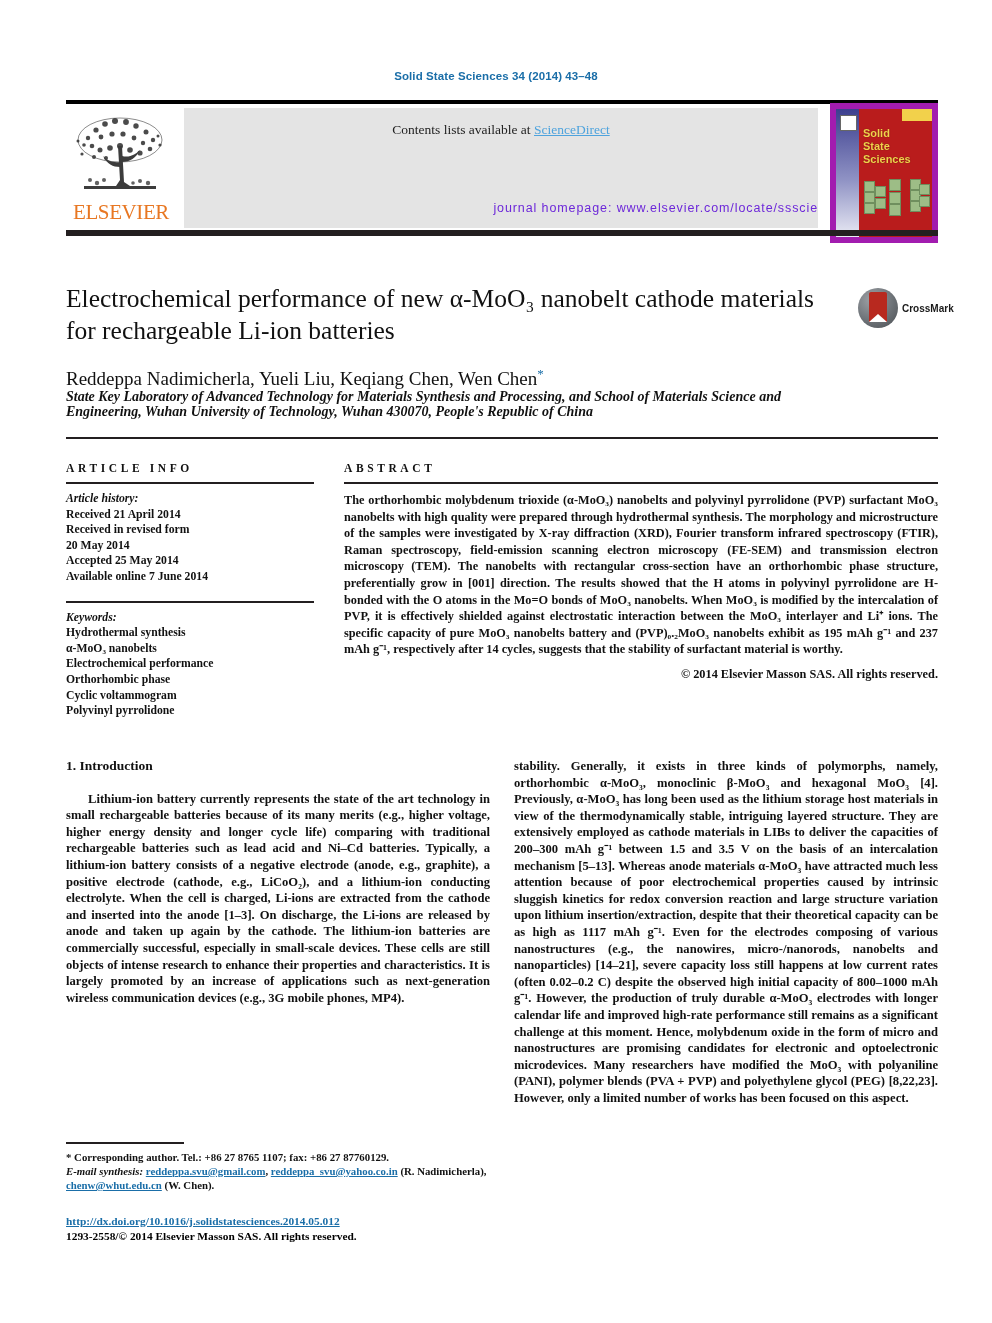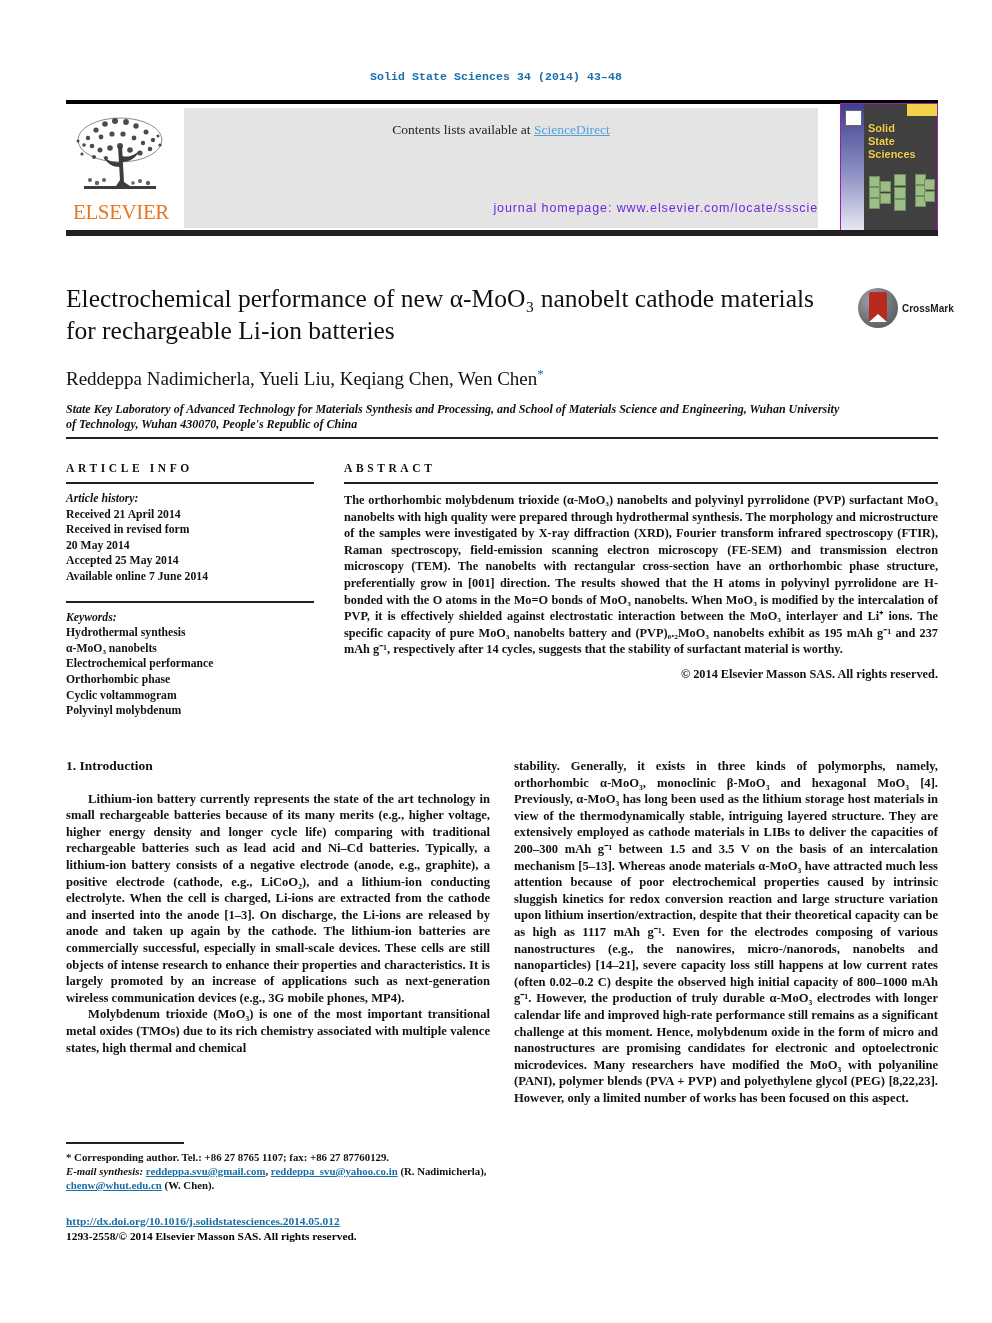--- a/index.html
+++ b/index.html
@@ -20,21 +20,21 @@
     left: 0; top: 0;
     width: 992px;
     height: 1323px;
   }
 
   
   .running-head {
     position: absolute;
     top: 70px; left: 0; right: 0;
     text-align: center;
-    font-family: Liberation Mono, monospace;
+    font-family: Liberation Sans, sans-serif;
     font-weight: bold;
     font-size: 11.5px;
     color: #1a6ea8;
     letter-spacing: 0.1px;
   }
 
   
   .masthead {
     position: absolute;
     left: 66px; top: 100px;
@@ -107,22 +107,22 @@
     font-family: "Liberation Sans", sans-serif;
     font-size: 12.5px;
     color: #6d28d9;
     letter-spacing: 0.9px;
   }
   .cover-thumb {
     position: absolute;
     right: 0px; top: 3px;
     width: 96px;
     height: 128px;
-    border: 1px solid #a21caf;
-    background: #404040;
+    border: 6px solid #a21caf;
+    background: #b91c1c;
     overflow: hidden;
   }
   .cover-left-strip {
     position: absolute;
     left: 0; top: 0; bottom: 0;
     width: 23px;
     background: linear-gradient(180deg, #3c3f8f 0%, #8f92c4 55%, #e9eaf4 100%);
   }
   .cover-topbar {
     position: absolute;
@@ -177,26 +177,25 @@
     font-family: "Liberation Serif", serif;
     font-size: 19px;
     color: #111;
   }
   .corr-star {
     color: #1a6ea8;
     font-size: 13px;
     vertical-align: super;
   }
   .affiliation {
-    margin-top: 12px;
     width: 780px;
     font-family: "Liberation Serif", serif;
     font-style: italic;
     font-weight: bold;
-    font-size: 12px;
+    font-size: 14px;
     line-height: 14.5px;
     color: #111;
   }
   .crossmark {
     position: absolute;
     left: 858px; top: 288px;
     width: 84px; height: 44px;
   }
   .cm-disc {
     position: absolute;
@@ -480,36 +479,35 @@
       <div>Available online 7 June 2014</div>
     </div>
     <div class="info-sep"></div>
     <div class="info-body kw-block">
       <div class="lead">Keywords:</div>
       <div>Hydrothermal synthesis</div>
       <div>α-MoO₃ nanobelts</div>
       <div>Electrochemical performance</div>
       <div>Orthorhombic phase</div>
       <div>Cyclic voltammogram</div>
-      <div>Polyvinyl molybdenum</div>
+      <div>Polyvinyl pyrrolidone</div>
     </div>
   </div>
 
   <div class="abs-col">
     <div class="sec-head">ABSTRACT</div>
     <div class="hr-thin"></div>
     <div class="abs-text">The orthorhombic molybdenum trioxide (α-MoO₃) nanobelts and polyvinyl pyrrolidone (PVP) surfactant MoO₃ nanobelts with high quality were prepared through hydrothermal synthesis. The morphology and microstructure of the samples were investigated by X-ray diffraction (XRD), Fourier transform infrared spectroscopy (FTIR), Raman spectroscopy, field-emission scanning electron microscopy (FE-SEM) and transmission electron microscopy (TEM). The nanobelts with rectangular cross-section have an orthorhombic phase structure, preferentially grow in [001] direction. The results showed that the H atoms in polyvinyl pyrrolidone are H-bonded with the O atoms in the Mo=O bonds of MoO₃ nanobelts. When MoO₃ is modified by the intercalation of PVP, it is effectively shielded against electrostatic interaction between the MoO₃ interlayer and Li⁺ ions. The specific capacity of pure MoO₃ nanobelts battery and (PVP)₀.₂MoO₃ nanobelts exhibit as 195 mAh g⁻¹ and 237 mAh g⁻¹, respectively after 14 cycles, suggests that the stability of surfactant material is worthy.</div>
     <div class="abs-copy">© 2014 Elsevier Masson SAS. All rights reserved.</div>
   </div>
 
   <div class="body-cols">
     <div class="col col-left">
       <div class="h2">1. Introduction</div>
       <p class="para">Lithium-ion battery currently represents the state of the art technology in small rechargeable batteries because of its many merits (e.g., higher voltage, higher energy density and longer cycle life) comparing with traditional rechargeable batteries such as lead acid and Ni–Cd batteries. Typically, a lithium-ion battery consists of a negative electrode (anode, e.g., graphite), a positive electrode (cathode, e.g., LiCoO₂), and a lithium-ion conducting electrolyte. When the cell is charged, Li-ions are extracted from the cathode and inserted into the anode [1–3]. On discharge, the Li-ions are released by anode and taken up again by the cathode. The lithium-ion batteries are commercially successful, especially in small-scale devices. These cells are still objects of intense research to enhance their properties and characteristics. It is largely promoted by an increase of applications such as next-generation wireless communication devices (e.g., 3G mobile phones, MP4).</p>
-      <p class="para">Molybdenum trioxide (MoO₃) is one of the most important transitional metal oxides (TMOs) due to its rich chemistry associated with multiple valence states, high thermal and chemical</p>
     </div>
     <div class="col col-right">
       <p class="para" style="text-indent:0">stability. Generally, it exists in three kinds of polymorphs, namely, orthorhombic α-MoO₃, monoclinic β-MoO₃ and hexagonal MoO₃ [4]. Previously, α-MoO₃ has long been used as the lithium storage host materials in view of the thermodynamically stable, intriguing layered structure. They are extensively employed as cathode materials in LIBs to deliver the capacities of 200–300 mAh g⁻¹ between 1.5 and 3.5 V on the basis of an intercalation mechanism [5–13]. Whereas anode materials α-MoO₃ have attracted much less attention because of poor electrochemical properties caused by intrinsic sluggish kinetics for redox conversion reaction and large structure variation upon lithium insertion/extraction, despite that their theoretical capacity can be as high as 1117 mAh g⁻¹. Even for the electrodes composing of various nanostructures (e.g., the nanowires, micro-/nanorods, nanobelts and nanoparticles) [14–21], severe capacity loss still happens at low current rates (often 0.02–0.2 C) despite the observed high initial capacity of 800–1000 mAh g⁻¹. However, the production of truly durable α-MoO₃ electrodes with longer calendar life and improved high-rate performance still remains as a significant challenge at this moment. Hence, molybdenum oxide in the form of micro and nanostructures are promising candidates for electronic and optoelectronic microdevices. Many researchers have modified the MoO₃ with polyaniline (PANI), polymer blends (PVA + PVP) and polyethylene glycol (PEG) [8,22,23]. However, only a limited number of works has been focused on this aspect.</p>
     </div>
   </div>
 
   <div class="footnote">
     <div class="fn-rule"></div>
     <div class="fn-text">
       <span>*</span>

